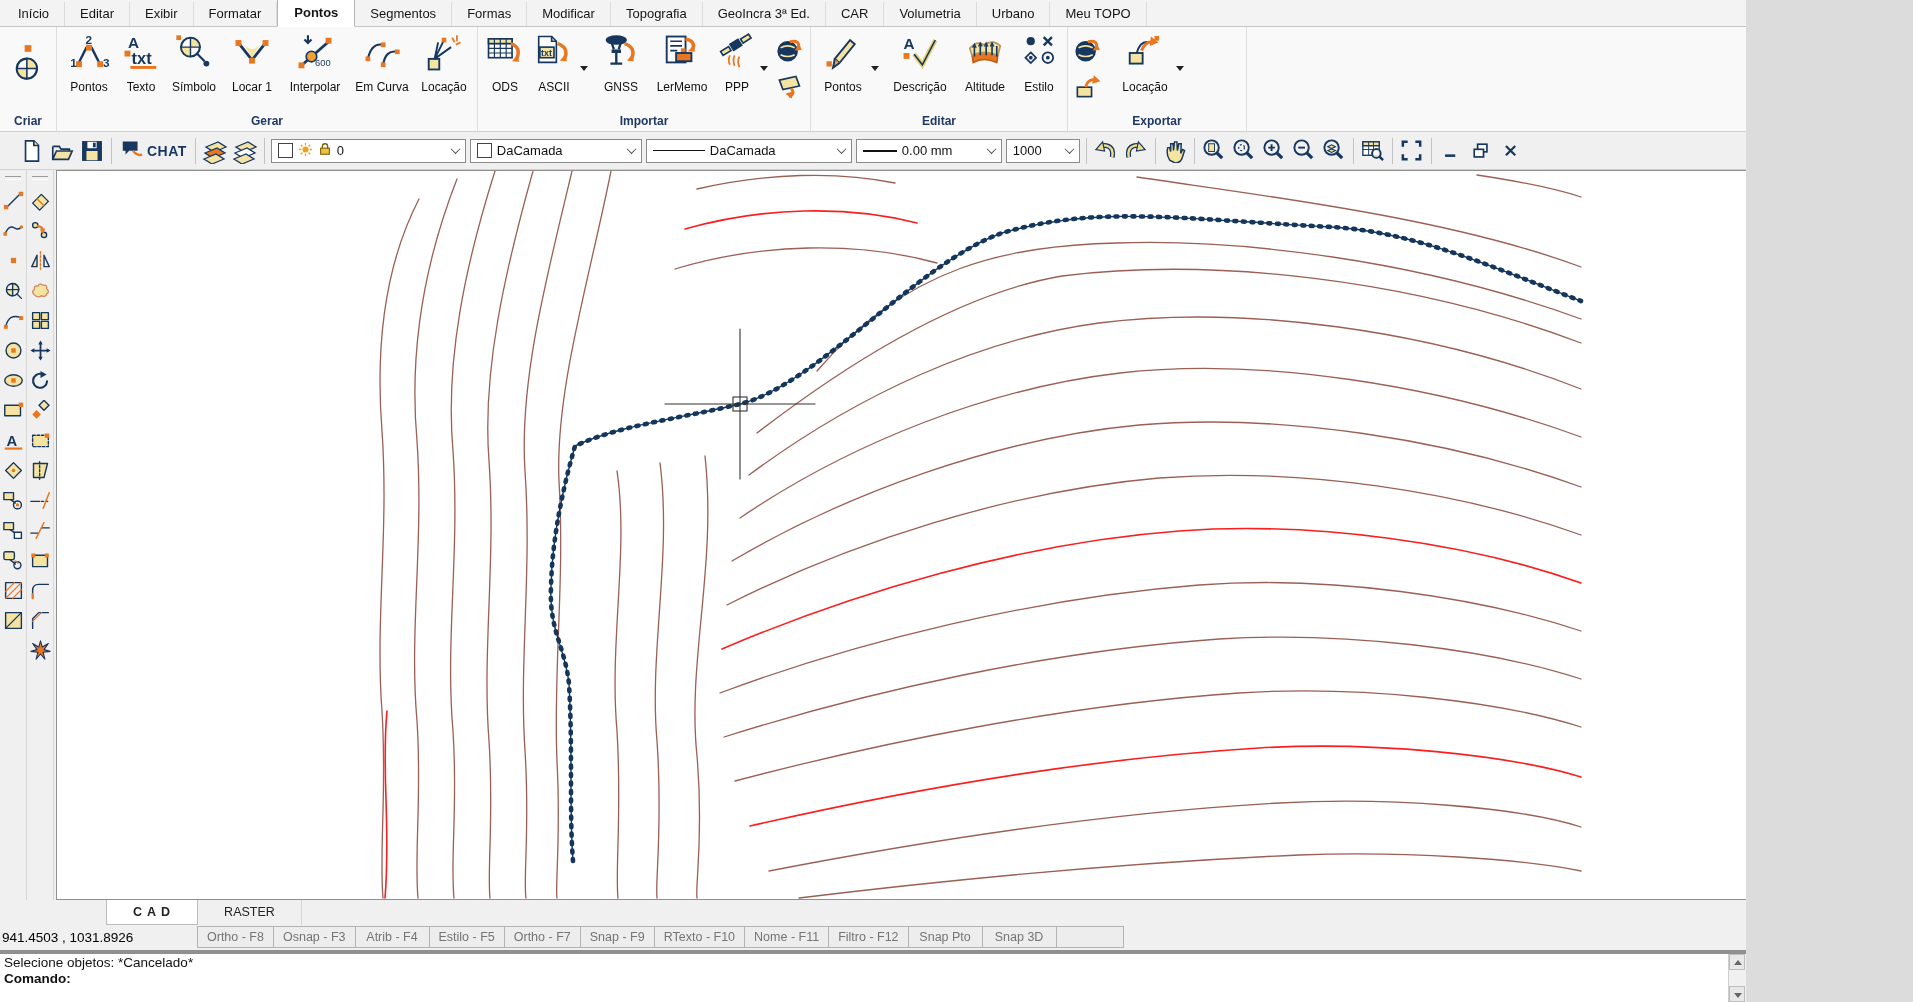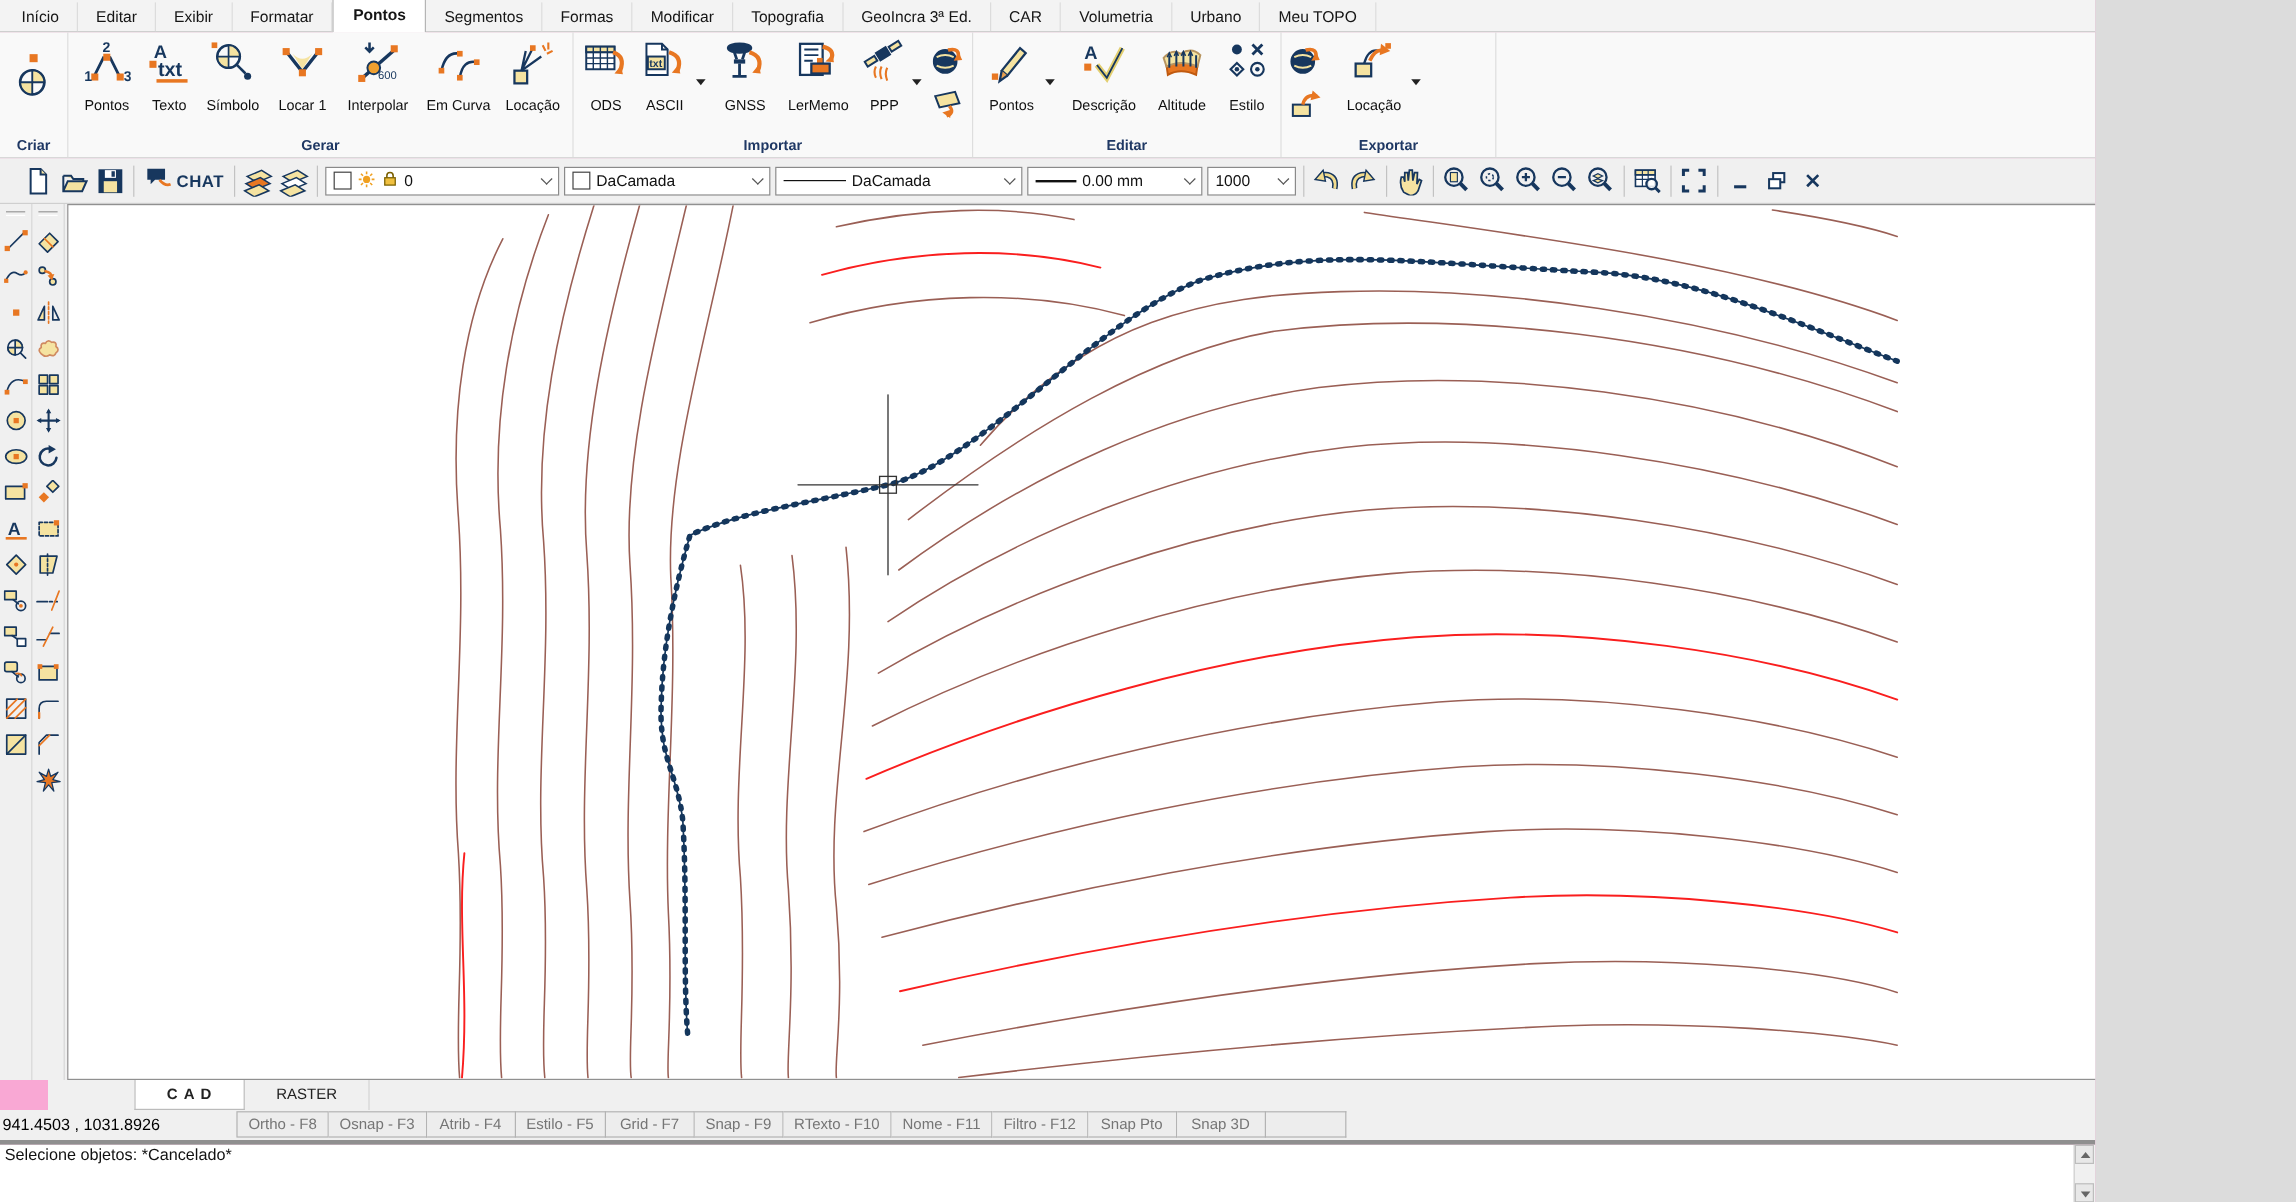--- a/index.html
+++ b/index.html
@@ -41,21 +41,21 @@
   
   .main{position:absolute;top:170px;left:0;width:1913px;height:730px;display:flex;}
   .left-rail{width:56px;background:#f0f0f0;display:flex;}
   .rail-col{width:27px;display:flex;flex-direction:column;align-items:center;border-right:1px solid #d8d8d8;padding-top:4px;box-sizing:border-box;}
   .right-rail{width:27px;background:#f0f0f0;display:flex;flex-direction:column;align-items:center;
               border-left:1px solid #c8c8c8;padding-top:4px;box-sizing:border-box;}
   .handle{width:16px;height:2px;border-top:1px solid #9a9a9a;border-bottom:1px solid #fff;margin:2px 0 5px;}
   .rail-btn{width:25px;height:30px;display:grid;place-items:center;}
   .canvas{flex:1;background:#fff;border:1px solid #909090;position:relative;overflow:hidden;}
   
-  .viewtabs{position:absolute;top:900px;left:0;right:0;height:25px;background:#f0f0f0;display:flex;align-items:stretch;padding-left:72px;margin-left:40px;}
+  .viewtabs{position:absolute;top:900px;left:0;right:0;height:25px;background:#f0f0f0;display:flex;align-items:stretch;padding-left:106px;}
   .vtab{font-size:12.5px;padding:5px 26px 0;color:#222;border-right:1px solid #d5d5d5;cursor:default;}
   .vtab.active{background:#fff;font-weight:bold;letter-spacing:1px;border:1px solid #bbb;border-top:none;}
   
   .statusbar{position:absolute;top:925px;left:0;right:0;height:25px;background:#f0f0f0;display:flex;align-items:center;}
   .coords{font-size:13.5px;color:#000;padding-left:2px;white-space:nowrap;}
   .toggles{position:absolute;left:197px;top:1px;display:flex;height:22px;}
   .toggle{border:1px solid #b3b3b3;border-left:none;background:#ededed;color:#757575;font-size:12.5px;
           display:flex;align-items:center;justify-content:center;padding:0 9px;min-width:55px;white-space:nowrap;}
   .toggle:first-child{border-left:1px solid #b3b3b3;}
   .toggle.empty{min-width:48px;}
@@ -906,33 +906,34 @@
     <div class="vtab">RASTER</div>
   </div>
 
   <div class="statusbar">
     <span class="coords">941.4503 , 1031.8926</span>
     <span class="toggles">
       <span class="toggle">Ortho - F8</span>
       <span class="toggle">Osnap - F3</span>
       <span class="toggle">Atrib - F4</span>
       <span class="toggle">Estilo - F5</span>
-      <span class="toggle">Grid - F7</span>
+      <span class="toggle">Ortho - F7</span>
       <span class="toggle">Snap - F9</span>
       <span class="toggle">RTexto - F10</span>
       <span class="toggle">Nome - F11</span>
       <span class="toggle">Filtro - F12</span>
       <span class="toggle">Snap Pto</span>
       <span class="toggle">Snap 3D</span>
       <span class="toggle empty"></span>
     </span>
   </div>
   <div class="graybar"></div>
 
   <div class="cmd">
     <div>Selecione objetos: *Cancelado*</div>
+    <div class="prompt">Comando:</div>
     <div class="cmd-scroll">
       <span class="sc-up"></span>
       <span class="sc-dn"></span>
     </div>
   </div>
 
 </div>
 
 </body></html>

